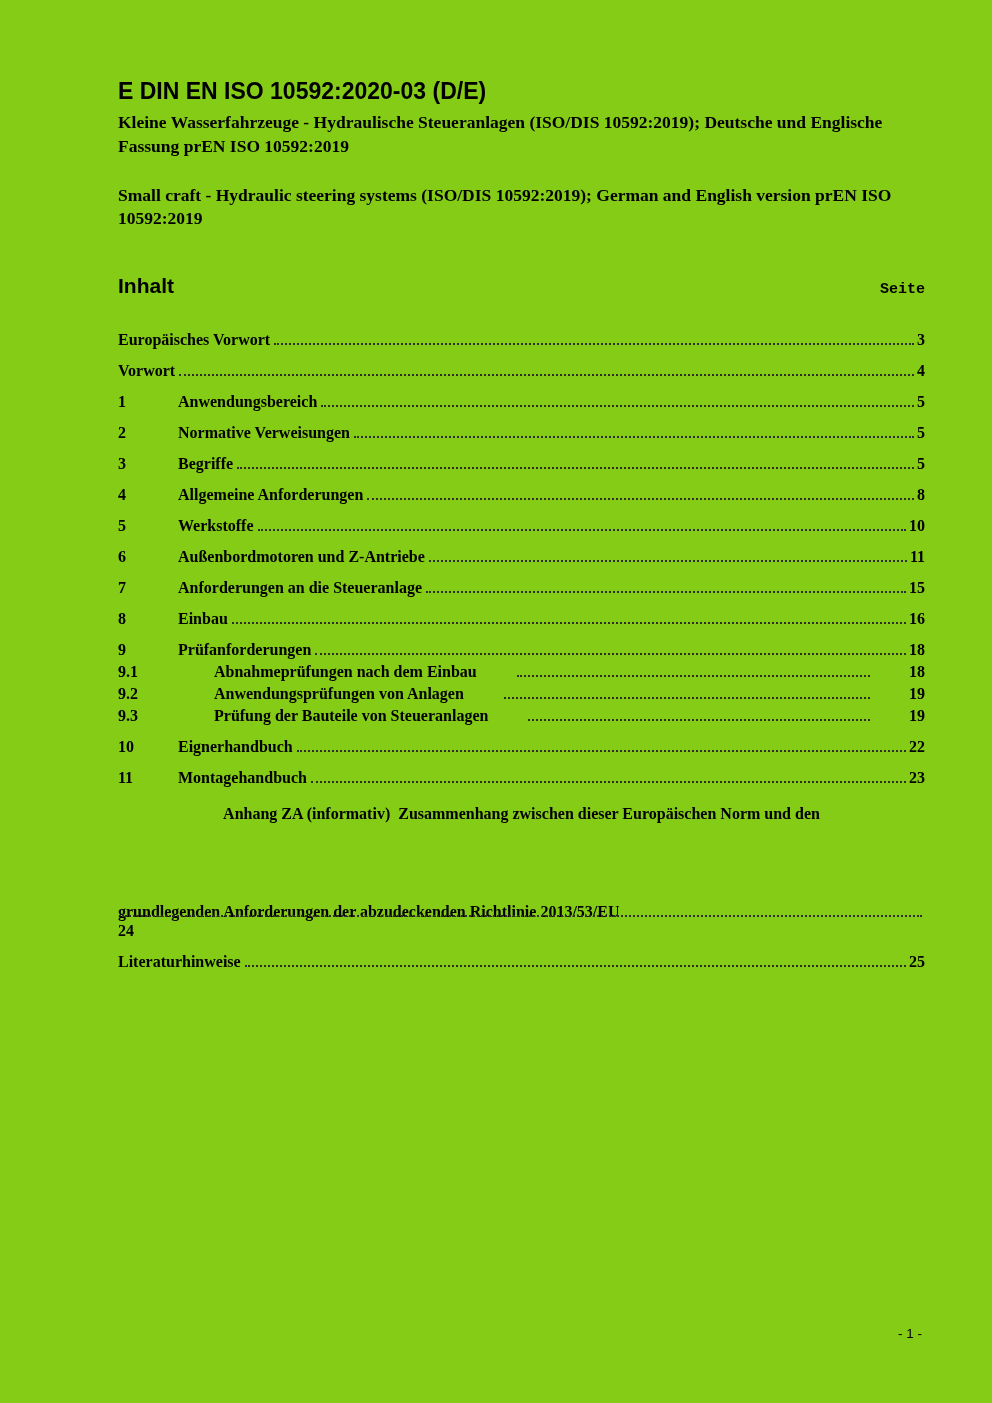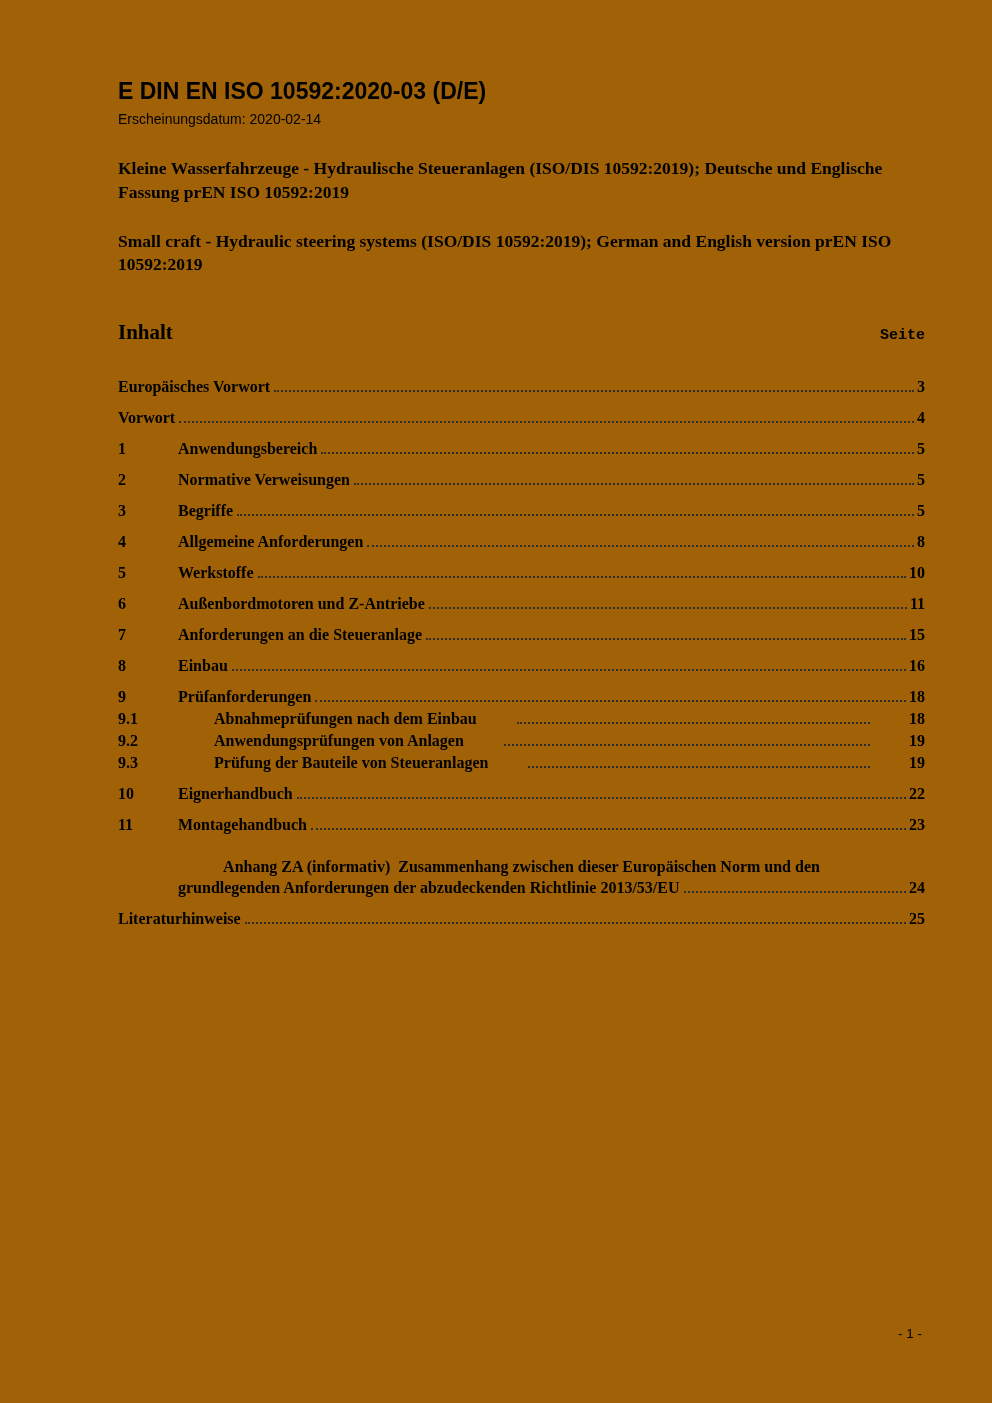--- a/index.html
+++ b/index.html
@@ -7,21 +7,21 @@
     padding: 0;
     background: #ffffff;
     color: #000000;
     font-family: "Liberation Sans", sans-serif;
   }
   .page {
     position: relative;
     width: 992px;
     height: 1403px;
     box-sizing: border-box;
-    background: #a16207;
+    background: #84cc16;
     padding: 78px 67px 40px 118px;
     overflow: hidden;
   }
   .doc-number {
     font-size: 23px;
     font-weight: bold;
     margin: 0 0 7px 0;
     line-height: 1.15;
   }
   .release-date {
@@ -40,21 +40,20 @@
   .toc-heading-row {
     display: flex;
     justify-content: space-between;
     align-items: baseline;
     margin: 44px 0 32px 0;
   }
   .toc-heading {
     font-size: 21px;
     font-weight: bold;
     margin: 0;
-    font-family: Liberation Serif, serif;
   }
   .toc-page-col-label {
     font-family: Liberation Mono, monospace;
     font-size: 15px;
     font-weight: bold;
   }
   .toc {
     font-family: "Liberation Serif", serif;
     font-size: 16px;
     font-weight: bold;
@@ -63,22 +62,22 @@
   .toc-row {
     display: flex;
     margin-top: 12px;
     white-space: nowrap;
     justify-content: center;
   }
   .toc-row.sub {
     margin-top: 3px;
     gap: 36px;
   }
-  .toc-row.hangline { margin-top: 23px; }
-  .toc-row.contline { margin-top: 2px; }
+  .toc-row.hangline { margin-top: 17px; }
+  .toc-row.contline { margin-top: 19px; flex-direction: column; }
   .toc-num {
     flex: 0 0 60px;
     width: 60px;
   }
   .toc-label { flex: 0 0 auto; }
   .annex-hang { white-space: pre-wrap; }
   .leader {
     flex: 1 1 auto;
     min-width: 12px;
     position: relative;
@@ -100,21 +99,20 @@
     font-weight: normal;
   }
 </style>
 </head>
 <body>
 
 <div class="page">
 
   <header>
     <h1 class="doc-number">E DIN EN ISO 10592:2020-03 (D/E)</h1>
-    <p class="release-date">Erscheinungsdatum: 2020-02-14</p>
     <p class="doc-title">Kleine Wasserfahrzeuge - Hydraulische Steueranlagen (ISO/DIS 10592:2019); Deutsche und Englische Fassung prEN ISO 10592:2019</p>
     <p class="doc-title">Small craft - Hydraulic steering systems (ISO/DIS 10592:2019); German and English version prEN ISO 10592:2019</p>
   </header>
 
   <div class="toc-heading-row">
     <h2 class="toc-heading">Inhalt</h2>
     <span class="toc-page-col-label">Seite</span>
   </div>
 
   <nav class="toc">

